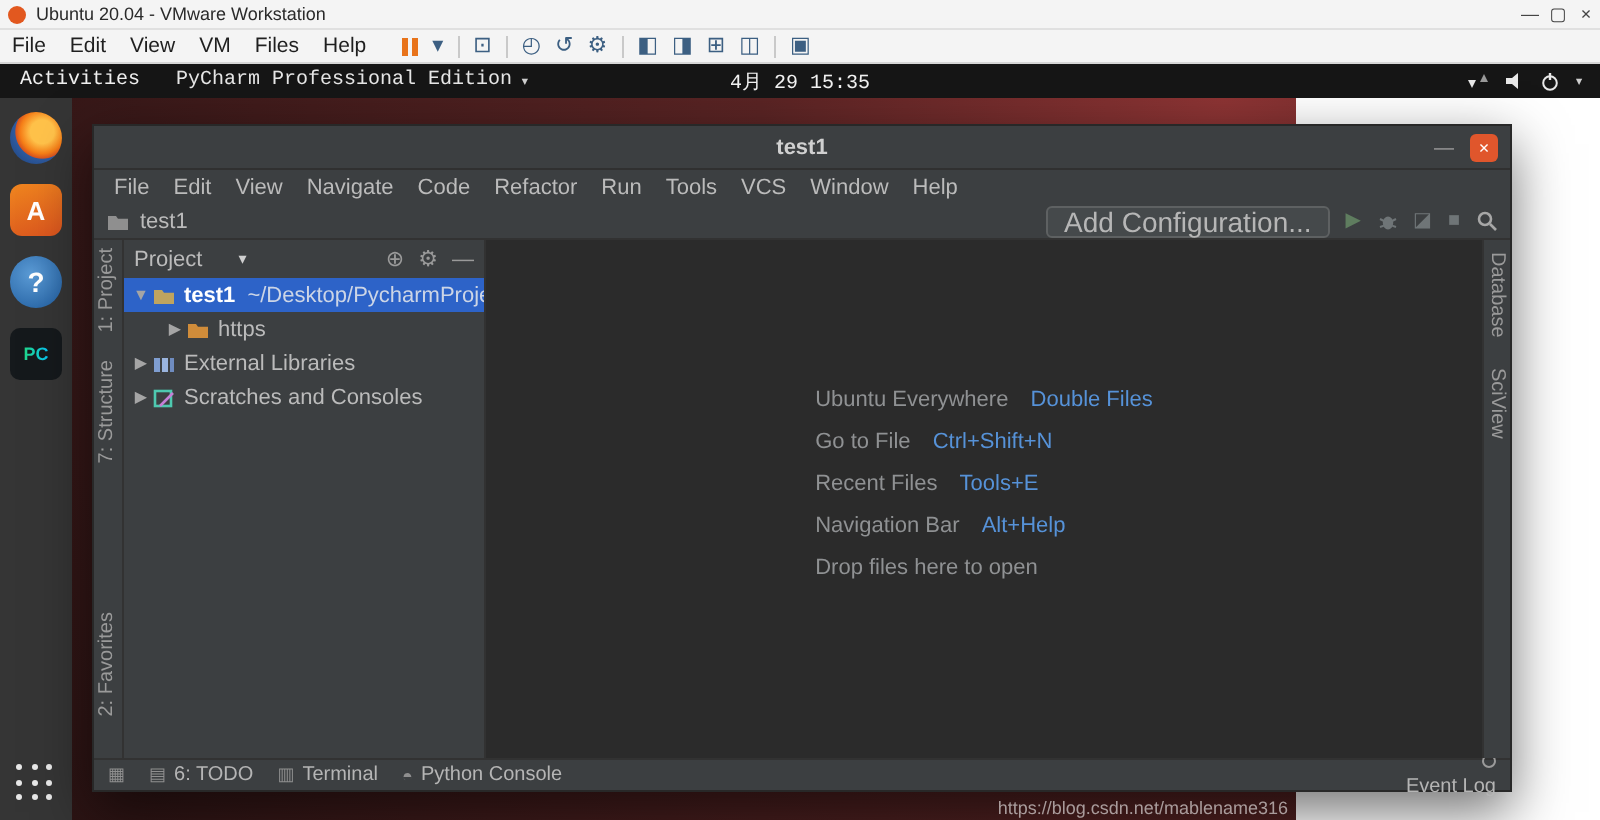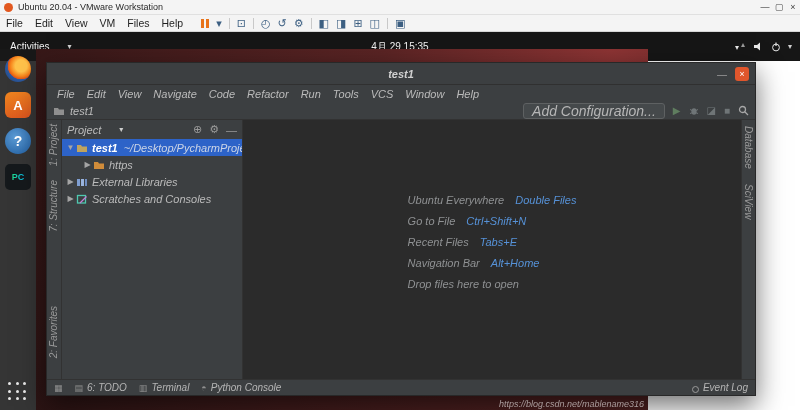--- a/index.html
+++ b/index.html
@@ -20,22 +20,22 @@
     background:#f4f4f4; border-bottom:1px solid #d6d6d6; display:flex; align-items:center;
     font-size:10.5px; color:#1f1f1f; }
   .vm-menu { padding:0 6px; }
   .vm-tools { display:flex; align-items:center; gap:7px; margin-left:12px; }
   .vm-pause { display:inline-flex; gap:2px; }
   .vm-pause i { display:block; width:3px; height:9px; background:#e8731a; }
   .vm-glyph { font-size:11px; color:#3c5f82; line-height:1; }
   .vm-sep { width:1px; height:11px; background:#c9c9c9; }
 
   
-  .ubar { position:absolute; left:0; top:32px; width:800px; height:29px; background:#161616;
-    color:#f0f0f0; display:flex; align-items:center; font-size:10px; }
+  .ubar { position:absolute; left:0; top:32px; width:800px; height:17px; background:#161616;
+    color:#f0f0f0; display:flex; align-items:center; font-size:10px;font-family:Liberation Mono, monospace; }
   .ubar .activities { padding:0 10px; }
   .ubar .appmenu { display:flex; align-items:center; gap:4px; padding:0 8px; color:#e6e6e6; }
   .ubar .clock { position:absolute; left:50%; transform:translateX(-50%); color:#f2f2f2; }
   .ubar .tray { margin-left:auto; display:flex; align-items:center; gap:7px; padding-right:8px; }
   .ubar .tray svg { display:block; }
   .caret { font-size:8px; color:#cfcfcf; }
 
   
   .dock { position:absolute; left:0; top:49px; width:36px; height:361px;
     background:rgba(25,25,25,0.88); display:flex; flex-direction:column; align-items:center;
@@ -50,21 +50,21 @@
   .icon-pycharm { background:#15191c; border-radius:5px; display:flex; align-items:center; justify-content:center; }
   .icon-pycharm span { font-size:9px; font-weight:bold;
     background:linear-gradient(90deg,#21d789,#07c3f2); -webkit-background-clip:text; background-clip:text; color:transparent; }
   .run-dot { position:absolute; left:-5px; top:11px; width:3px; height:3px; border-radius:50%; background:#e8731a; }
   .dock-grid { margin-top:auto; margin-bottom:8px; width:20px; height:20px; display:grid;
     grid-template-columns:repeat(3,1fr); gap:3px; }
   .dock-grid i { width:3px; height:3px; border-radius:50%; background:#e8e8e8; }
 
   
   .desktop { position:absolute; left:36px; top:49px; width:612px; height:361px;
-    background:radial-gradient(circle at 94% 0%, #8d3434 0%, #5a2424 34%, #2c1414 100%);font-style:italic; }
+    background:radial-gradient(circle at 94% 0%, #8d3434 0%, #5a2424 34%, #2c1414 100%); }
   .watermark { position:absolute; right:4px; bottom:1px; font-size:9px; color:#bdb3b3; opacity:.85; }
 
   
   .pw { position:absolute; left:10px; top:13px; width:710px; height:334px; background:#3c3f41;
     border:1px solid #282828; box-shadow:0 10px 26px rgba(0,0,0,.55);
     display:flex; flex-direction:column; color:#bbbbbb; font-size:11px; }
   .pw-titlebar { height:22px; flex:0 0 auto; display:flex; align-items:center; justify-content:center;
     position:relative; border-bottom:1px solid #303030; }
   .pw-title { font-weight:bold; color:#d0d0d0; }
   .pw-controls { position:absolute; right:6px; top:0; height:22px; display:flex; align-items:center; gap:8px; }
@@ -108,21 +108,21 @@
   .editor { flex:1; background:#2b2b2b; position:relative; min-width:0; }
   .shortcuts { position:absolute; left:50%; top:70px; transform:translateX(-50%);
     font-size:11px; line-height:21px; white-space:nowrap; }
   .shortcuts .lbl { color:#8f9193; }
   .shortcuts .keys { color:#5692d8; margin-left:8px; }
 
   .pw-status { height:16px; flex:0 0 auto; display:flex; align-items:center; gap:12px; padding:0 7px;
     border-top:1px solid #323232; font-size:10px; color:#b5b5b5; }
   .st-item { display:flex; align-items:center; gap:4px; }
   .st-glyph { color:#8f8f8f; font-size:9px; }
-  .st-right { margin-left:auto; display:flex; align-items:flex-end; gap:4px; }
+  .st-right { margin-left:auto; display:flex; align-items:flex-end; gap:4px;flex-direction:column; }
   .ring { width:7px; height:7px; border:1px solid #9a9a9a; border-radius:50%; }
 </style>
 </head>
 <body>
 
 <div class="screen">
 
   <div class="vm-titlebar">
     <span class="vm-appicon"></span>
     <span>Ubuntu 20.04 - VMware Workstation</span>
@@ -157,20 +157,21 @@
       <span class="vm-glyph">⊞</span>
       <span class="vm-glyph">◫</span>
       <span class="vm-sep"></span>
       <span class="vm-glyph">▣</span>
     </span>
   </div>
 
   <div class="ubar">
     <span class="activities">Activities</span>
     <span class="appmenu">
+      <span>PyCharm Professional Edition</span>
       <span class="caret">▾</span>
     </span>
     <span class="clock">4月 29 15:35</span>
     <span class="tray">
       <svg width="12" height="9" viewBox="0 0 12 9">
         <path d="M3 8 L1 4 L5 4 Z" fill="#e8e8e8"></path>
           <path d="M9 1 L7 5 L11 5 Z" fill="#9a9a9a"></path>
       </svg>
       <svg width="11" height="9" viewBox="0 0 11 9">
         <path d="M1 3 h3 l3 -2.5 v8 l-3 -2.5 h-3 z" fill="#e8e8e8"></path>
@@ -319,25 +320,25 @@
             <div>
               <span class="lbl">Ubuntu Everywhere</span>
               <span class="keys">Double Files</span>
             </div>
             <div>
               <span class="lbl">Go to File</span>
               <span class="keys">Ctrl+Shift+N</span>
             </div>
             <div>
               <span class="lbl">Recent Files</span>
-              <span class="keys">Tabs+E</span>
+              <span class="keys">Tools+E</span>
             </div>
             <div>
               <span class="lbl">Navigation Bar</span>
-              <span class="keys">Alt+Home</span>
+              <span class="keys">Alt+Help</span>
             </div>
             <div>
               <span class="lbl">Drop files here to open</span>
               <span class="keys"></span>
             </div>
           </div>
         </div>
 
         <div class="rstrip">
           <span class="vlabel-r" style="top:6px">Database</span>

